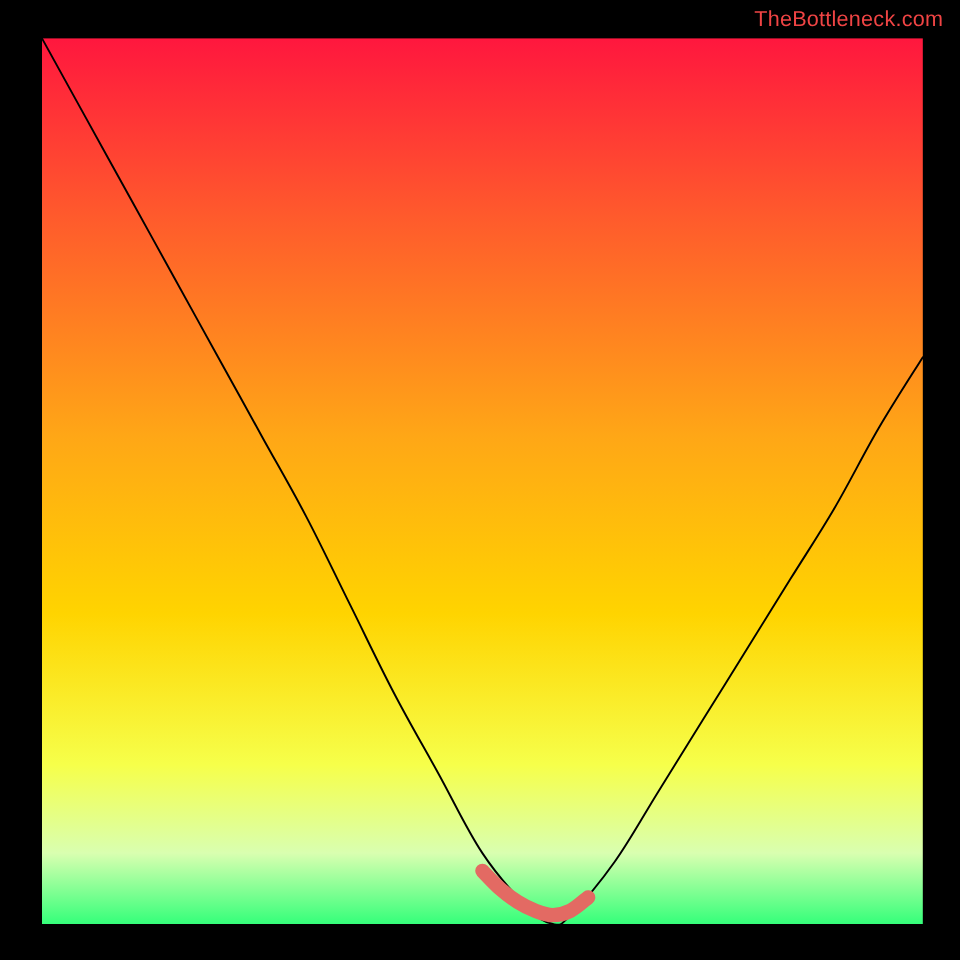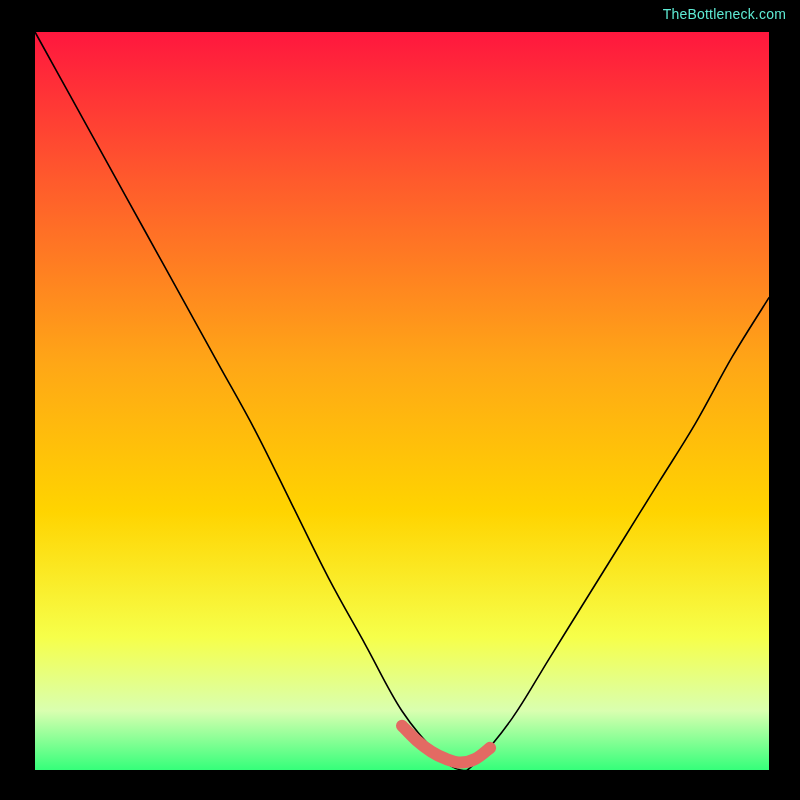--- a/index.html
+++ b/index.html
@@ -13,22 +13,22 @@
   .container {
     position: relative;
     width: 800px;
     height: 800px;
   }
   .watermark {
     position: absolute;
     top: 6px;
     right: 14px;
     font-family: Arial, Helvetica, sans-serif;
-    font-size: 14px;
-    color: #5eead4;
+    font-size: 18px;
+    color: #ef4444;
     letter-spacing: 0.2px;
     user-select: none;
   }
   svg {
     position: absolute;
     left: 0;
     top: 0;
   }
 </style>
 </head>

